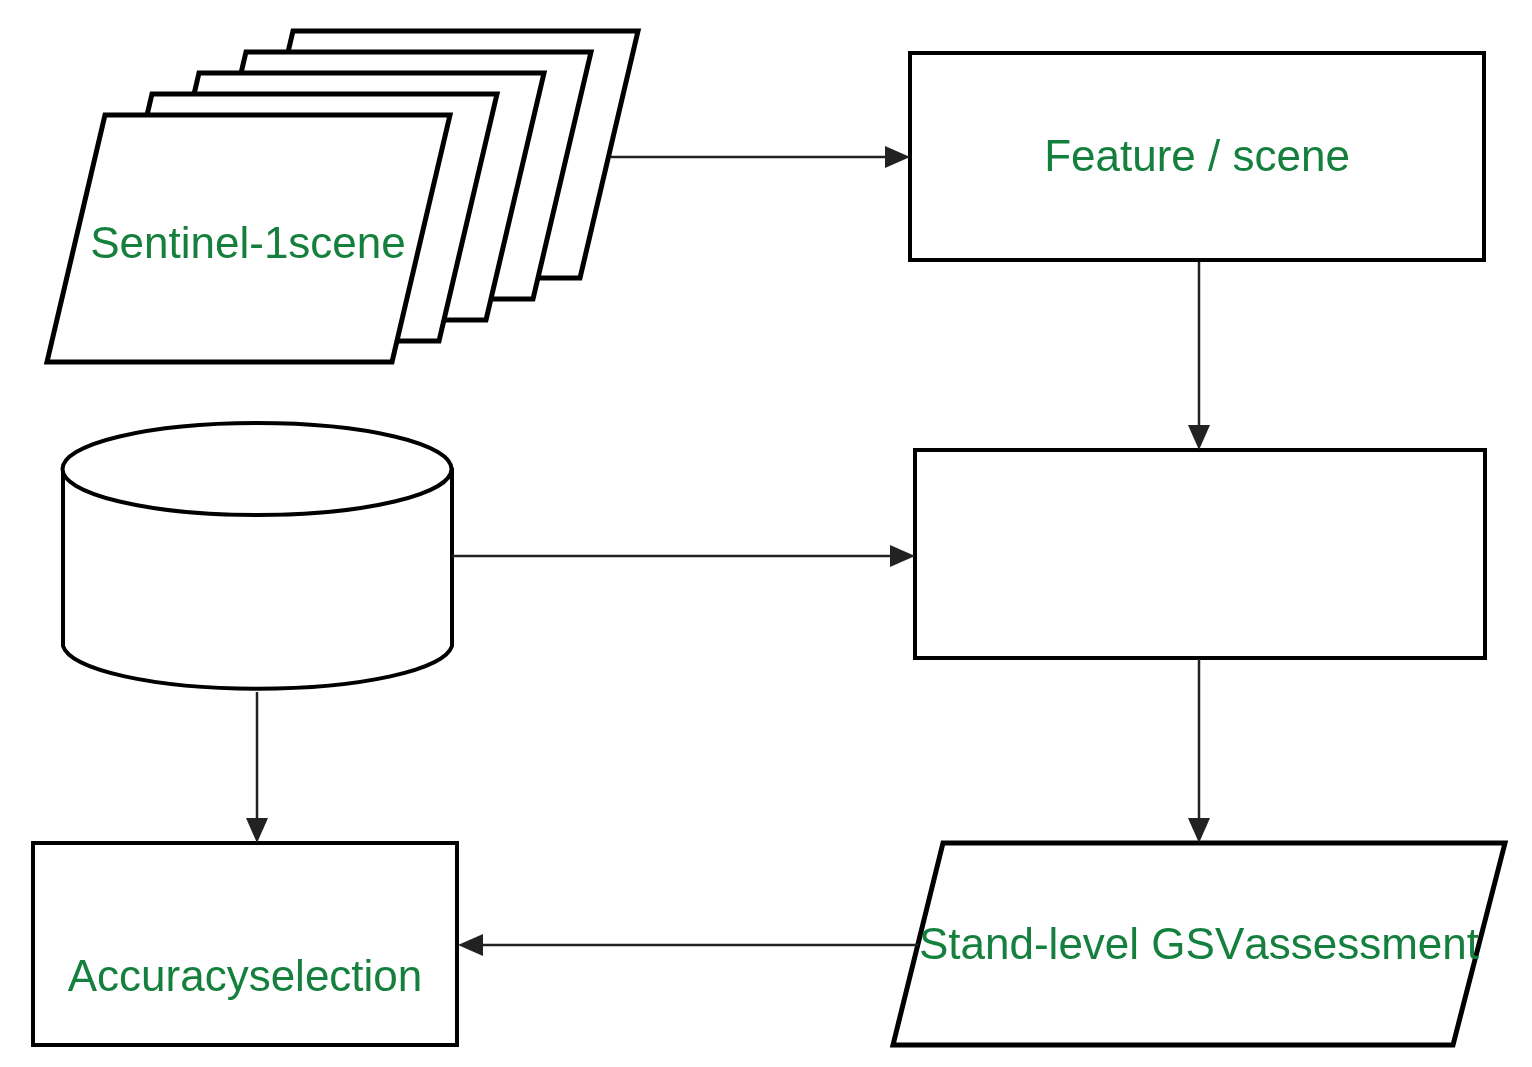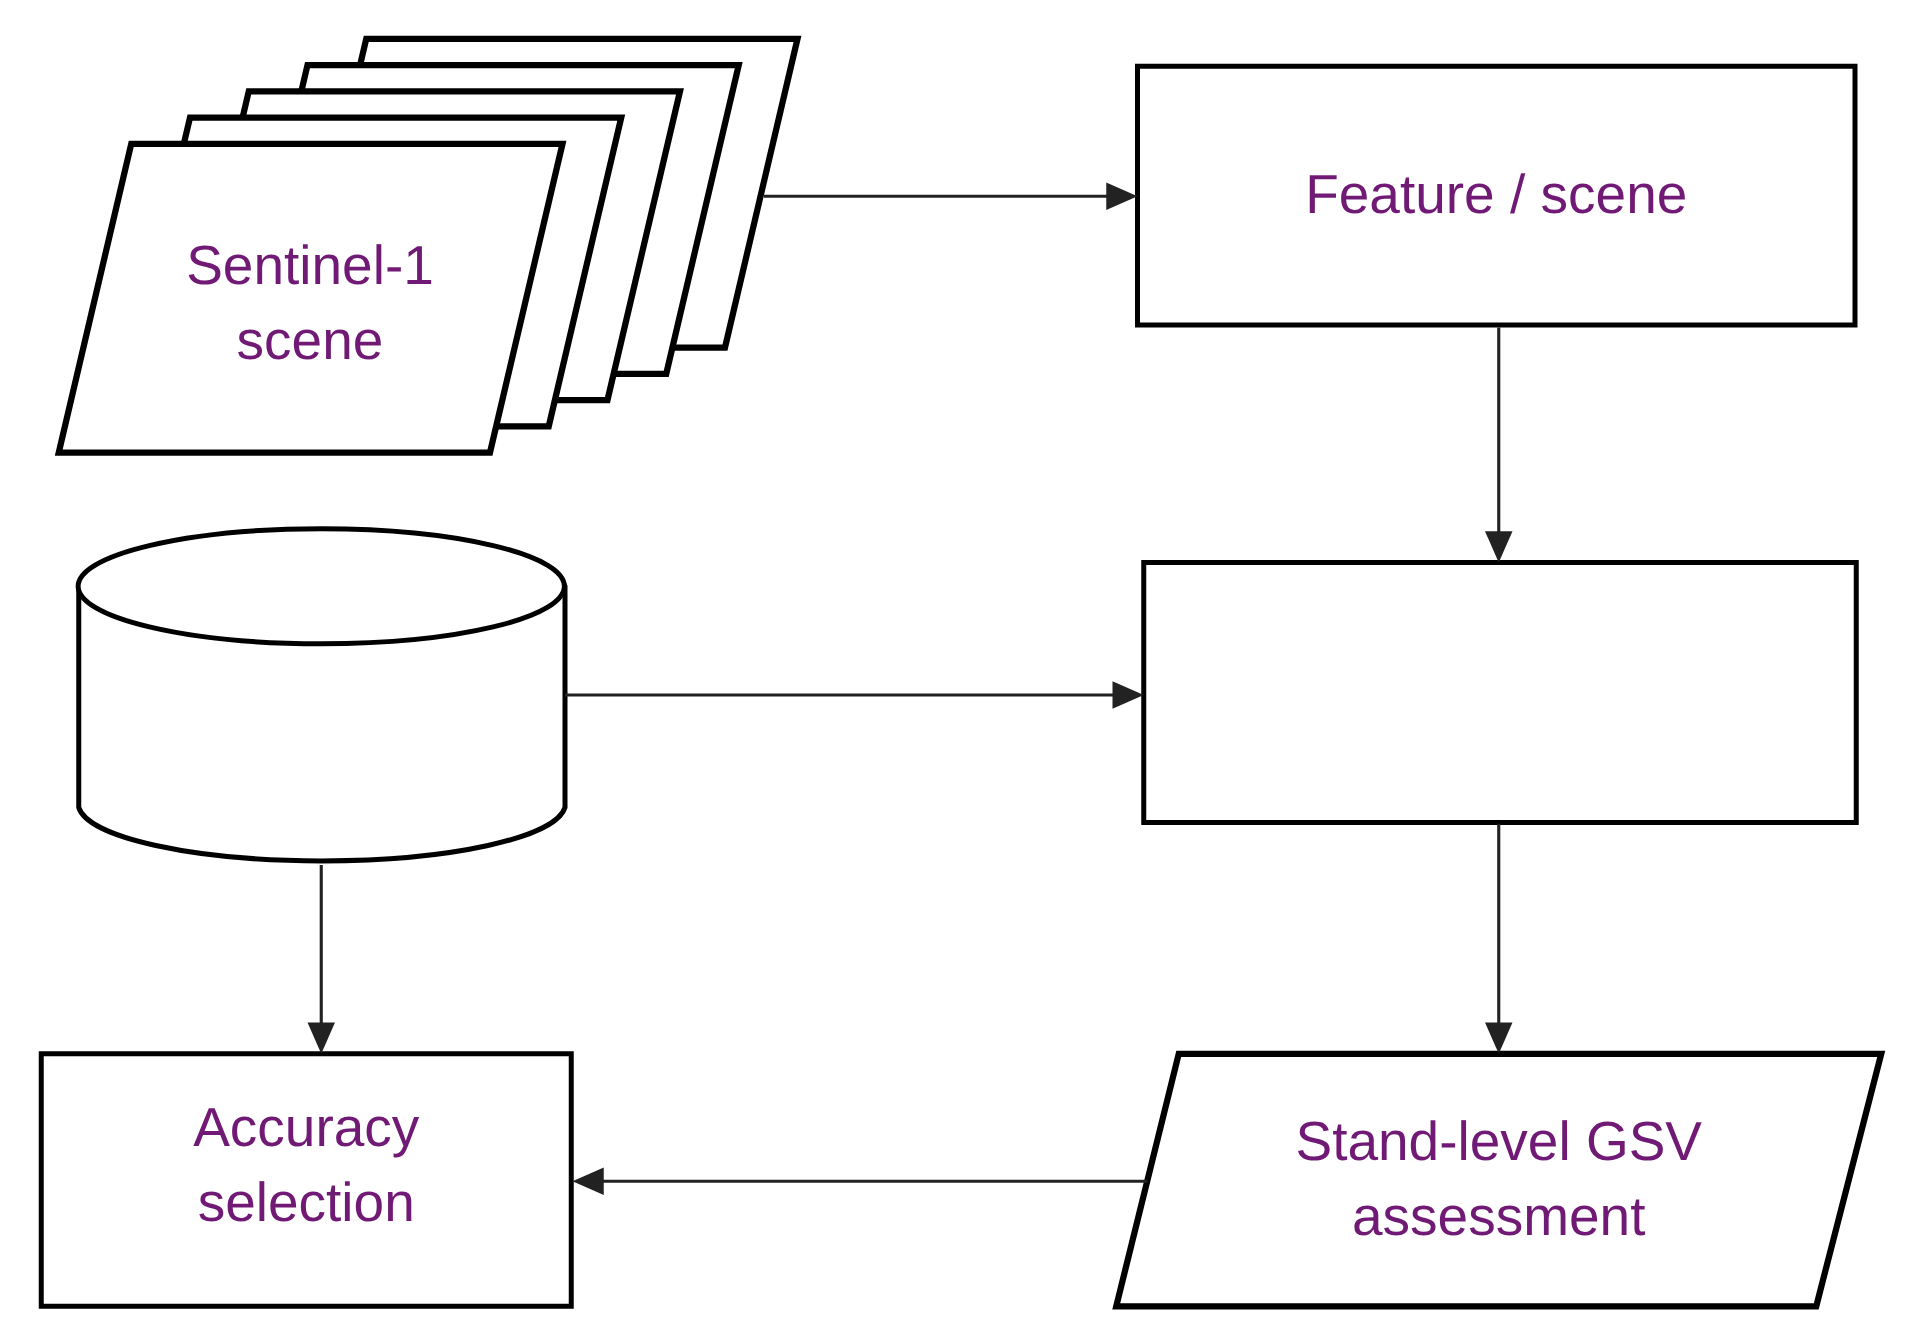--- a/index.html
+++ b/index.html
@@ -16,25 +16,25 @@
     overflow: hidden;
   }
   #shapes {
     position: absolute;
     left: 0;
     top: 0;
   }
   .node-label {
     position: absolute;
     display: flex;
-    flex-direction: column;
+    flex-direction: row;
     align-items: center;
     justify-content: center;
     text-align: center;
-    color: #701a75;
+    color: #15803d;
     font-size: 44px;
     line-height: 60px;
     white-space: nowrap;
     pointer-events: none;
   }
 </style>
 </head>
 <body>
 
 <div id="stage">
@@ -99,21 +99,21 @@
   </div>
 
   <div class="node-label" style="left:912px; top:96px; width:570px; height:120px;">
     <div>Feature / scene</div>
   </div>
 
 
   <div class="node-label" style="left:915px; top:494px; width:570px; height:120px;">
   </div>
 
-  <div class="node-label" style="left:33px; top:873px; width:424px; height:120px;">
+  <div class="node-label" style="left:33px; top:916px; width:424px; height:120px;">
     <div>Accuracy</div>
     <div>selection</div>
   </div>
 
   <div class="node-label" style="left:914px; top:884px; width:570px; height:120px;">
     <div>Stand-level GSV</div>
     <div>assessment</div>
   </div>
 
 </div>

